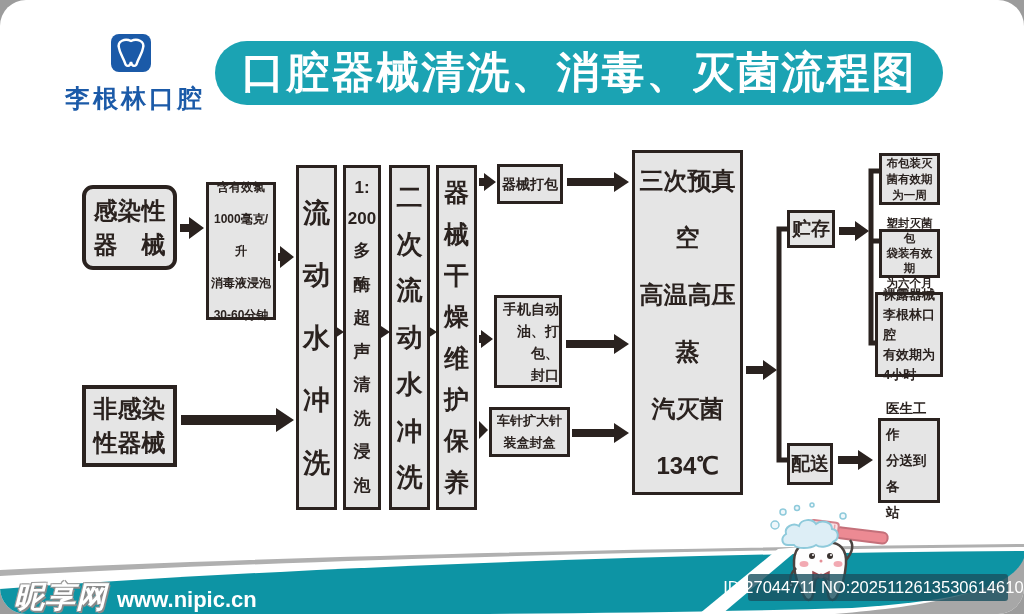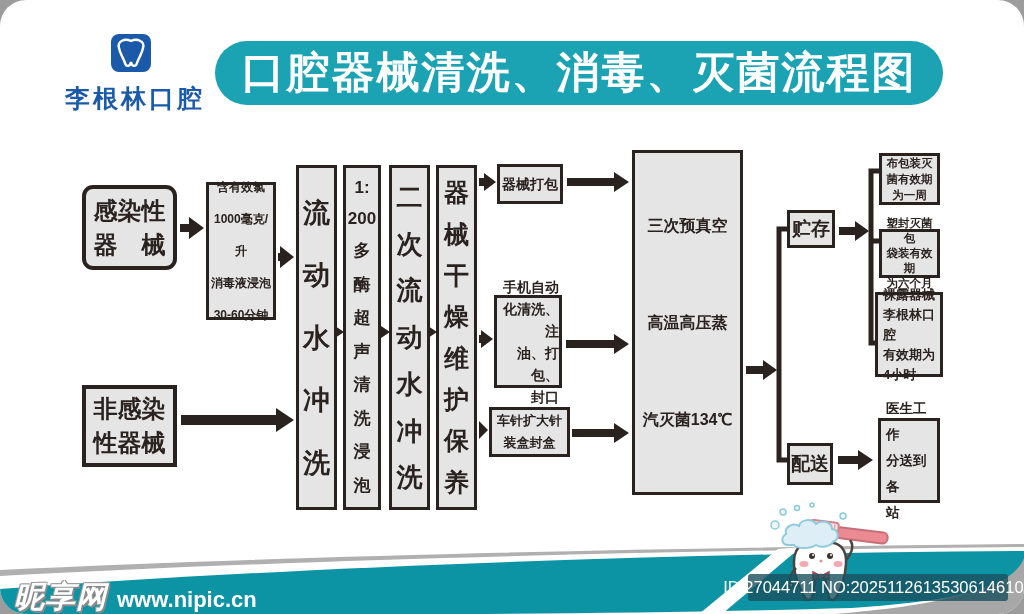--- a/index.html
+++ b/index.html
@@ -15,21 +15,21 @@
   #box-disinfect{left:206px;top:182px;width:70px;height:138px;font-size:12px;line-height:32px;}
   
   #col-rinse1{left:296px;top:165px;width:41px;height:345px;font-size:27px;}
   #col-enzyme{left:343px;top:165px;width:38px;height:345px;font-size:17px;}
   #col-rinse2{left:389px;top:165px;width:41px;height:345px;font-size:26px;}
   #col-dry{left:436px;top:165px;width:41px;height:345px;font-size:25px;}
   
   #box-pack{left:497px;top:164px;width:66px;height:40px;font-size:14px;line-height:34px;}
   #box-handpiece{left:494px;top:295px;width:68px;height:93px;font-size:14px;line-height:22px;text-align:right;padding-left:6px;}
   #box-burs{left:489px;top:407px;width:81px;height:50px;font-size:13px;line-height:22px;}
-  #box-sterilizer{left:632px;top:150px;width:111px;height:345px;font-size:16px;line-height:57px;gap:40px;}
+  #box-sterilizer{left:632px;top:150px;width:111px;height:345px;font-size:24px;line-height:57px;}
   
   #box-storage{left:787px;top:210px;width:48px;height:38px;font-size:19px;line-height:32px;}
   #box-delivery{left:787px;top:443px;width:46px;height:42px;font-size:19px;line-height:36px;}
   #box-v1{left:879px;top:153px;width:61px;height:52px;font-size:11.5px;line-height:16px;}
   #box-v2{left:879px;top:229px;width:61px;height:49px;font-size:11.5px;line-height:15px;}
   #box-v3{left:875px;top:292px;width:68px;height:85px;font-size:13px;line-height:20px;text-align:left;padding-left:5px;justify-content:center;}
   #box-workstation{left:878px;top:418px;width:62px;height:85px;font-size:13.5px;line-height:26px;text-align:left;padding-left:5px;}
   
   #logo{position:absolute;left:50px;top:30px;width:170px;height:86px;z-index:2;}
   #logo-icon{position:absolute;left:60px;top:3px;width:42px;height:40px;}
@@ -168,21 +168,20 @@
       <div>燥</div>
       <div>维</div>
       <div>护</div>
       <div>保</div>
       <div>养</div>
     </div>
 
   <div class="box" id="box-pack">器械打包</div>
   <div class="box lines" id="box-handpiece">
       <div>手机自动</div>
-      <div>化清洗、注</div>
       <div>油、打包、</div>
       <div>封口</div>
     </div>
   <div class="box lines" id="box-burs">
       <div>车针扩大针</div>
       <div>装盒封盒</div>
     </div>
 
   <div class="box lines" id="box-sterilizer">
       <div>三次预真空</div>

